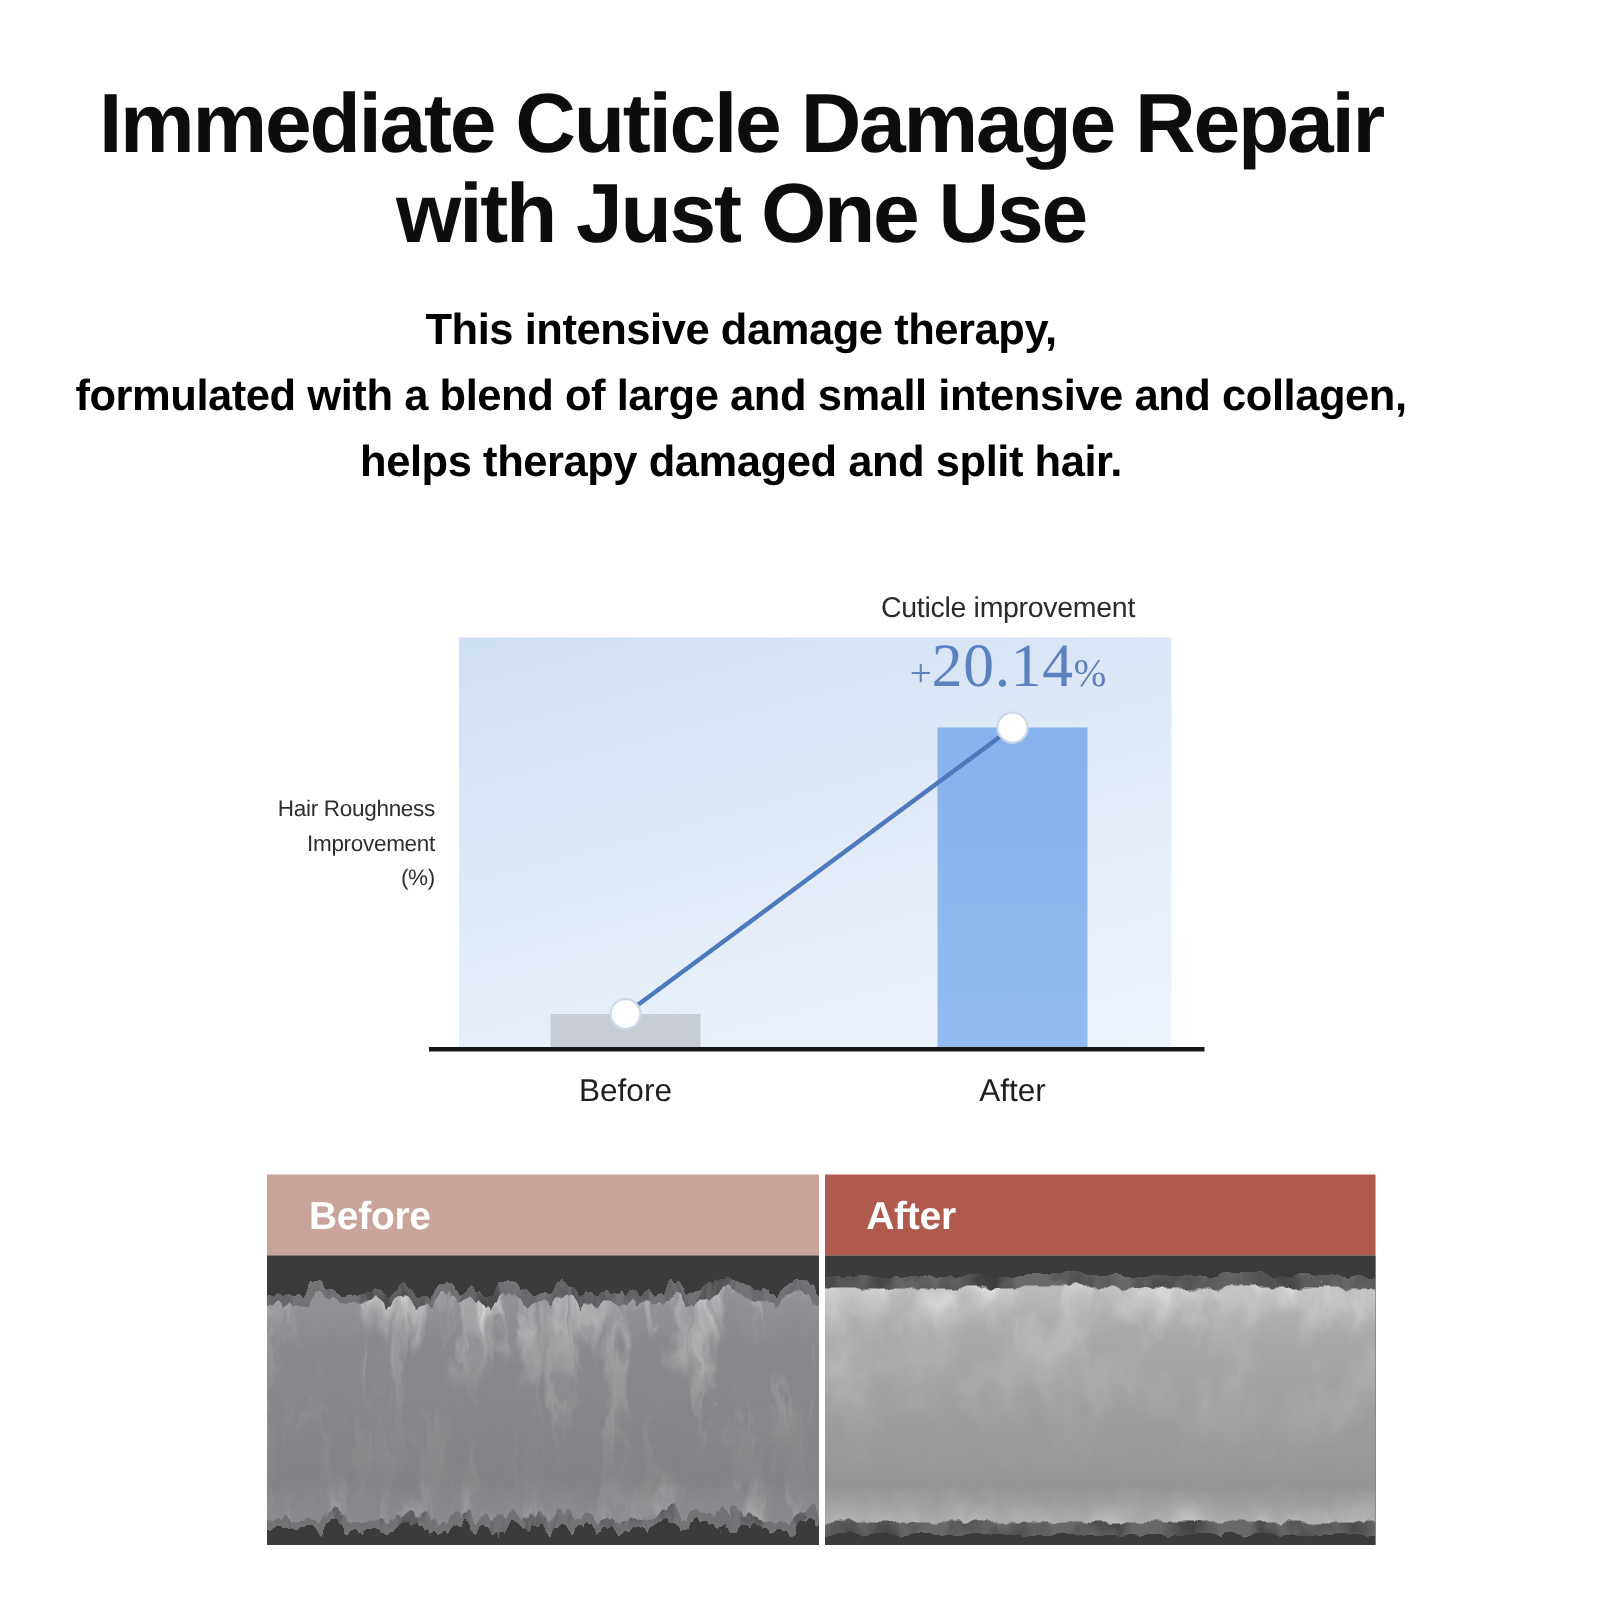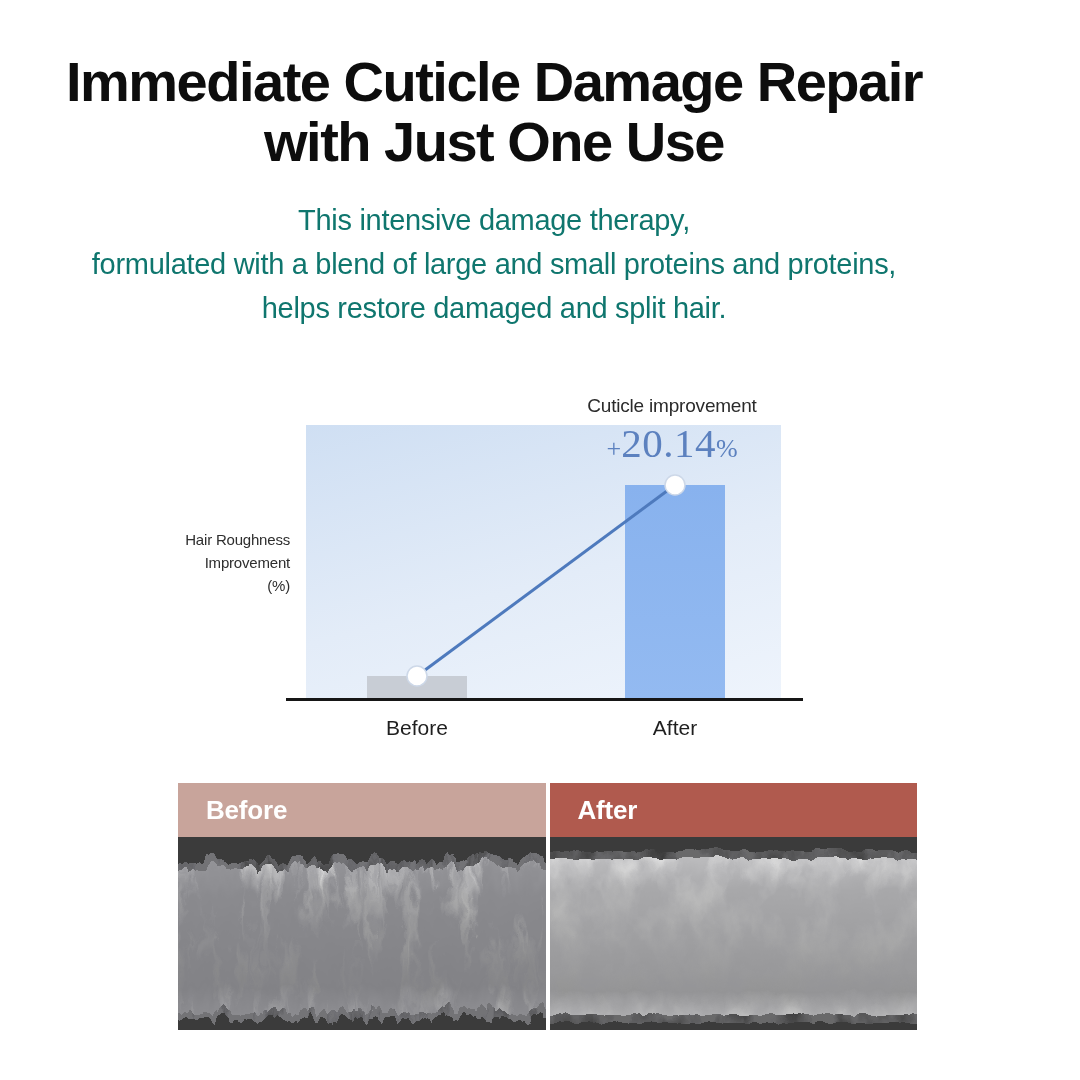--- a/index.html
+++ b/index.html
@@ -3,21 +3,21 @@
 <meta charset="utf-8">
 <style>
   html,body{margin:0;padding:0;background:#ffffff;}
   .page{position:relative;width:1080px;height:1080px;background:#fff;overflow:hidden;
         font-family:"Liberation Sans","DejaVu Sans",sans-serif;}
 
   
   .hero{position:absolute;left:0;top:52px;width:988px;text-align:center;}
   .title{margin:0;font-size:56px;font-weight:700;letter-spacing:-1.5px;line-height:60px;color:#0d0d0d;}
   .title .t-line{display:block;}
-  .subtitle{margin:26px 0 0 0;font-size:29px;font-weight:400;line-height:44px;color:#0f766e;letter-spacing:-0.3px;}
+  .subtitle{margin:26px 0 0 0;font-size:29px;font-weight:700;line-height:44px;color:#000000;letter-spacing:-0.3px;}
   .subtitle .s-line{display:block;}
 
   
   .chart{position:absolute;left:0;top:380px;width:924px;height:370px;}
   .plot-bg{position:absolute;left:306px;top:45px;width:475px;height:273px;
            background:linear-gradient(165deg,#cfdff3 0%,#e3ecf8 55%,#eef4fc 100%);}
   .axis{position:absolute;left:286px;top:318px;width:517px;height:3px;background:var(--axis-dark,#161616);}
   .bar{position:absolute;bottom:52px;width:100px;}
   .bar-before{left:367px;background:var(--bar-gray,#c8cdd5);height:22px;}
   .bar-after{left:625px;background:linear-gradient(180deg,var(--bar-blue,#88b2ee),#93baf1);height:213px;}
@@ -52,22 +52,22 @@
 
 <div class="page">
 
   <header class="hero">
     <h1 class="title">
       <span class="t-line">Immediate Cuticle Damage Repair</span>
       <span class="t-line">with Just One Use</span>
     </h1>
     <p class="subtitle">
       <span class="s-line">This intensive damage therapy,</span>
-      <span class="s-line">formulated with a blend of large and small proteins and proteins,</span>
-      <span class="s-line">helps restore damaged and split hair.</span>
+      <span class="s-line">formulated with a blend of large and small intensive and collagen,</span>
+      <span class="s-line">helps therapy damaged and split hair.</span>
     </p>
   </header>
 
   <section class="chart">
     <div class="plot-bg"></div>
     <div class="bar bar-before" style="height: 22px;"></div>
     <div class="bar bar-after" style="height: 213px;"></div>
 
     <svg class="overlay" viewBox="0 0 1080 370">
       <line class="trend" x1="417" y1="296" x2="675" y2="105"></line>

